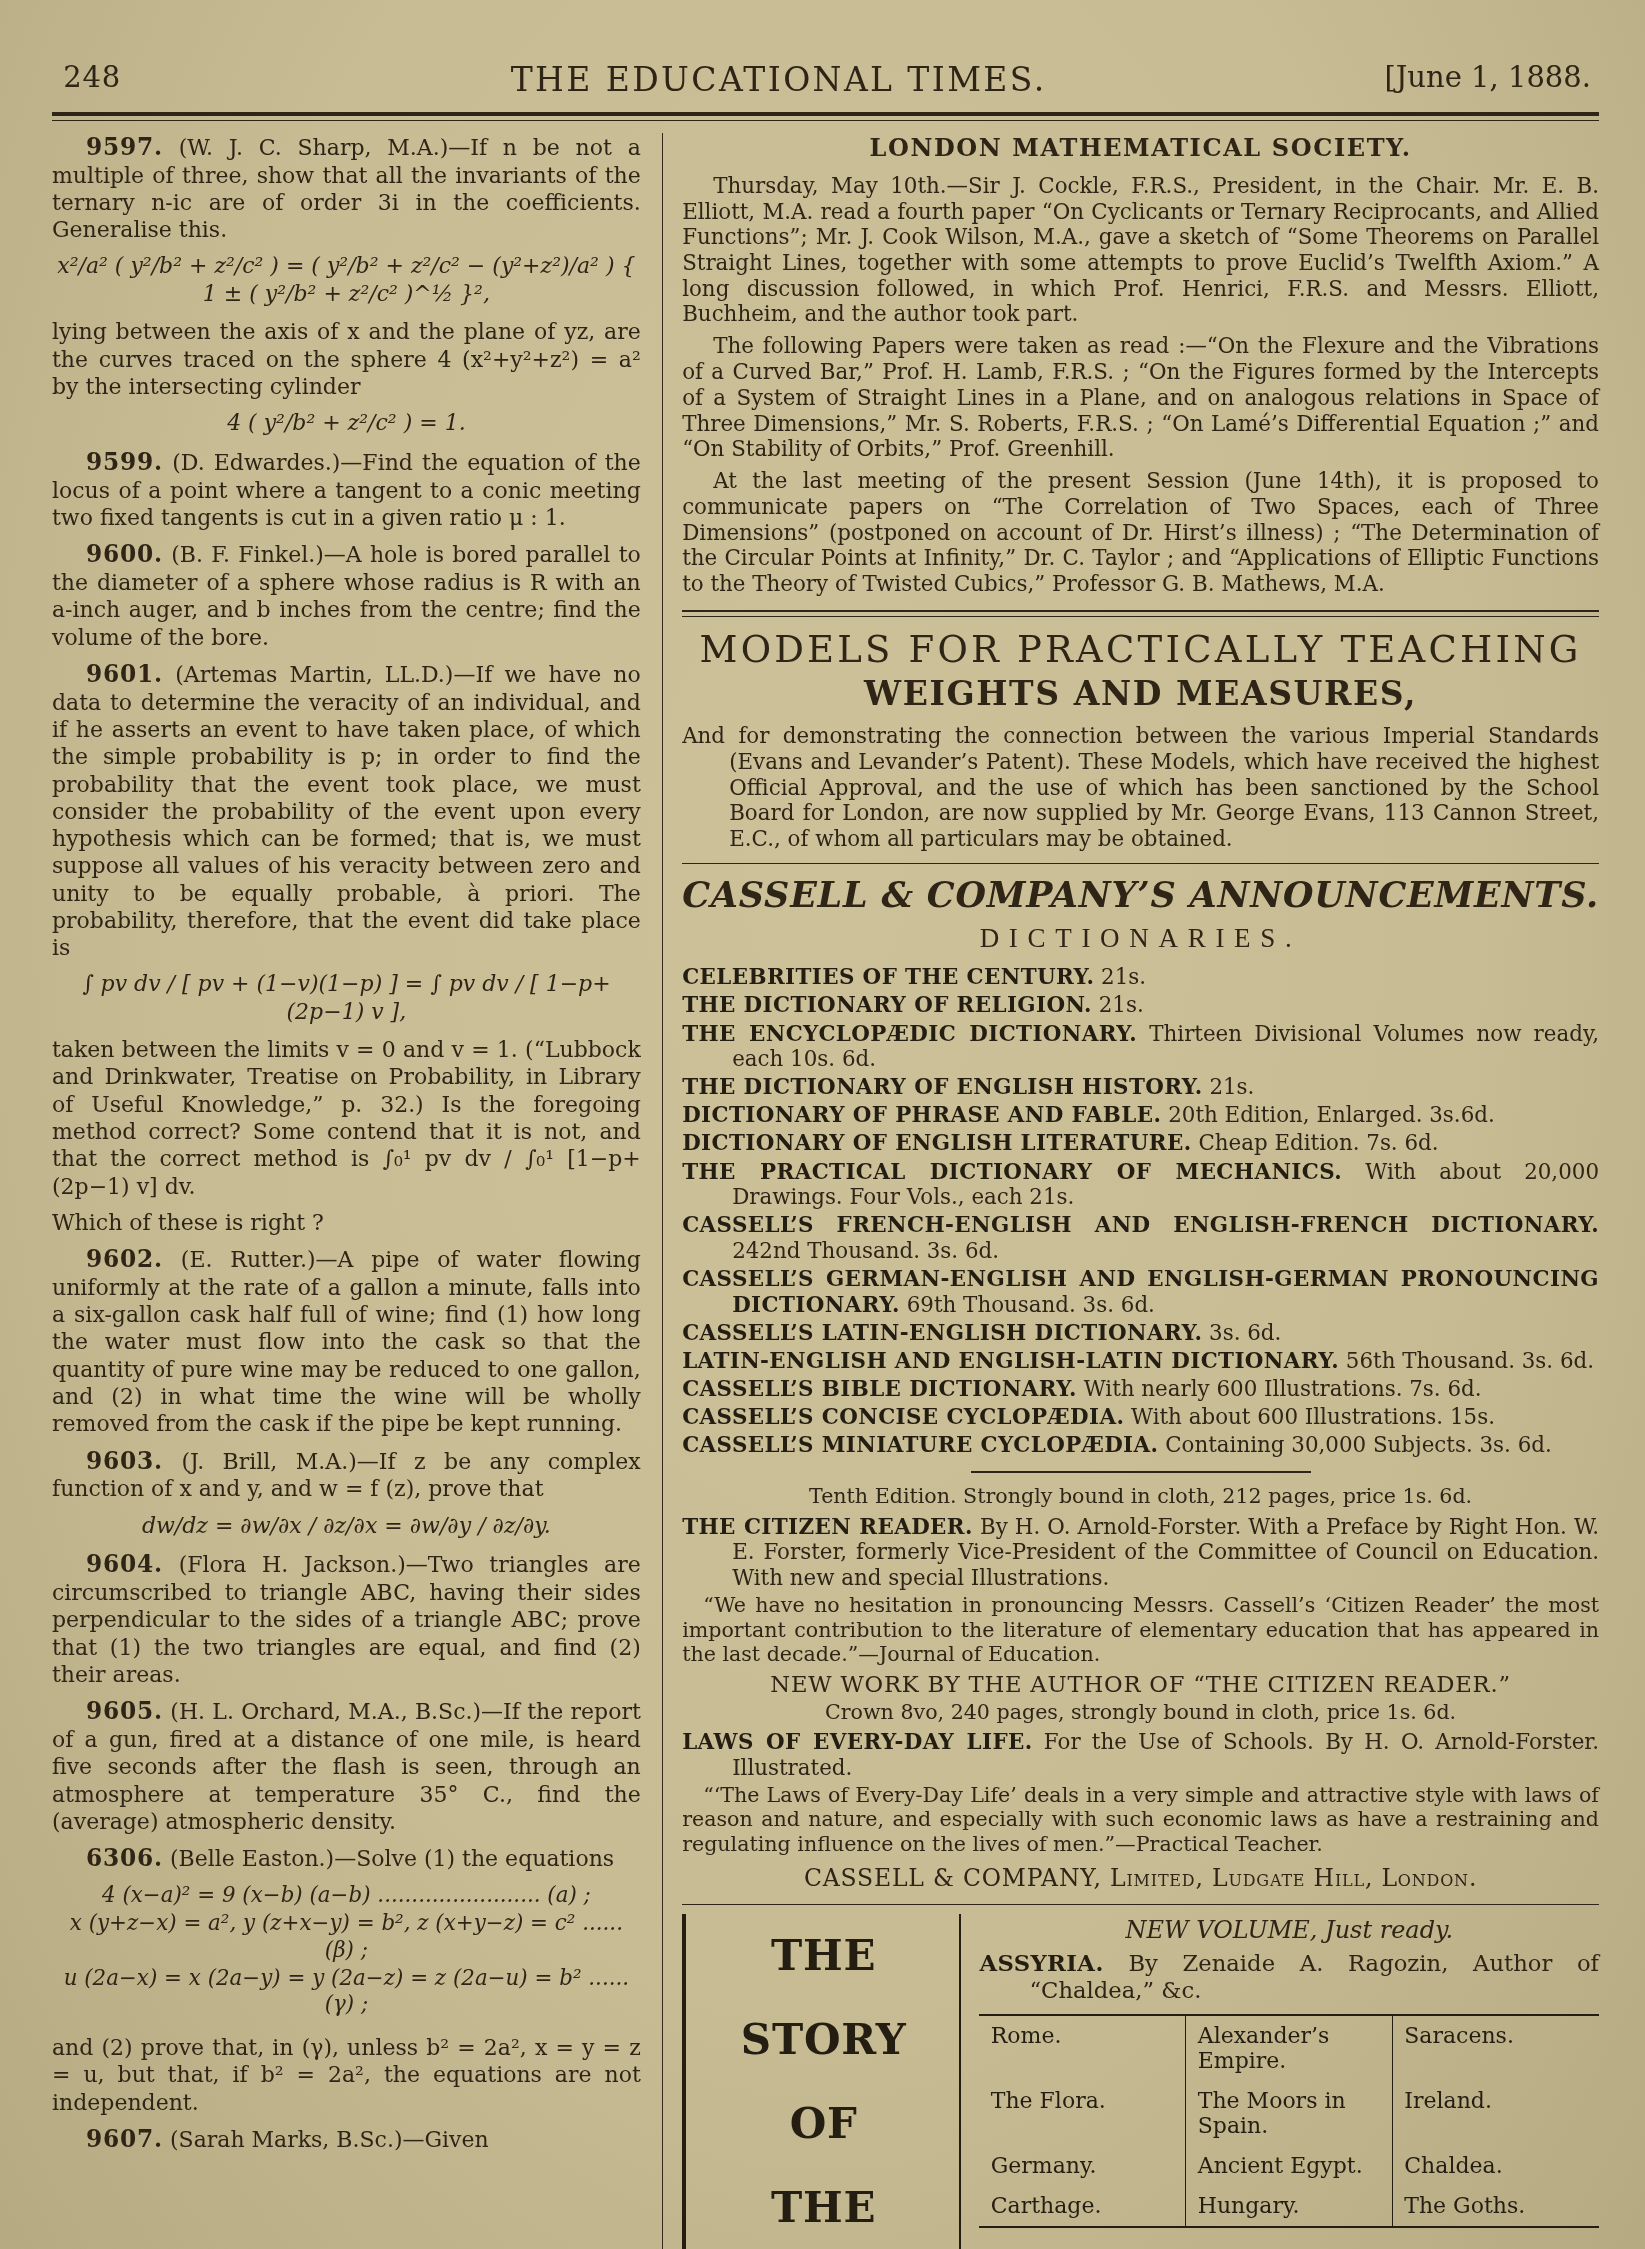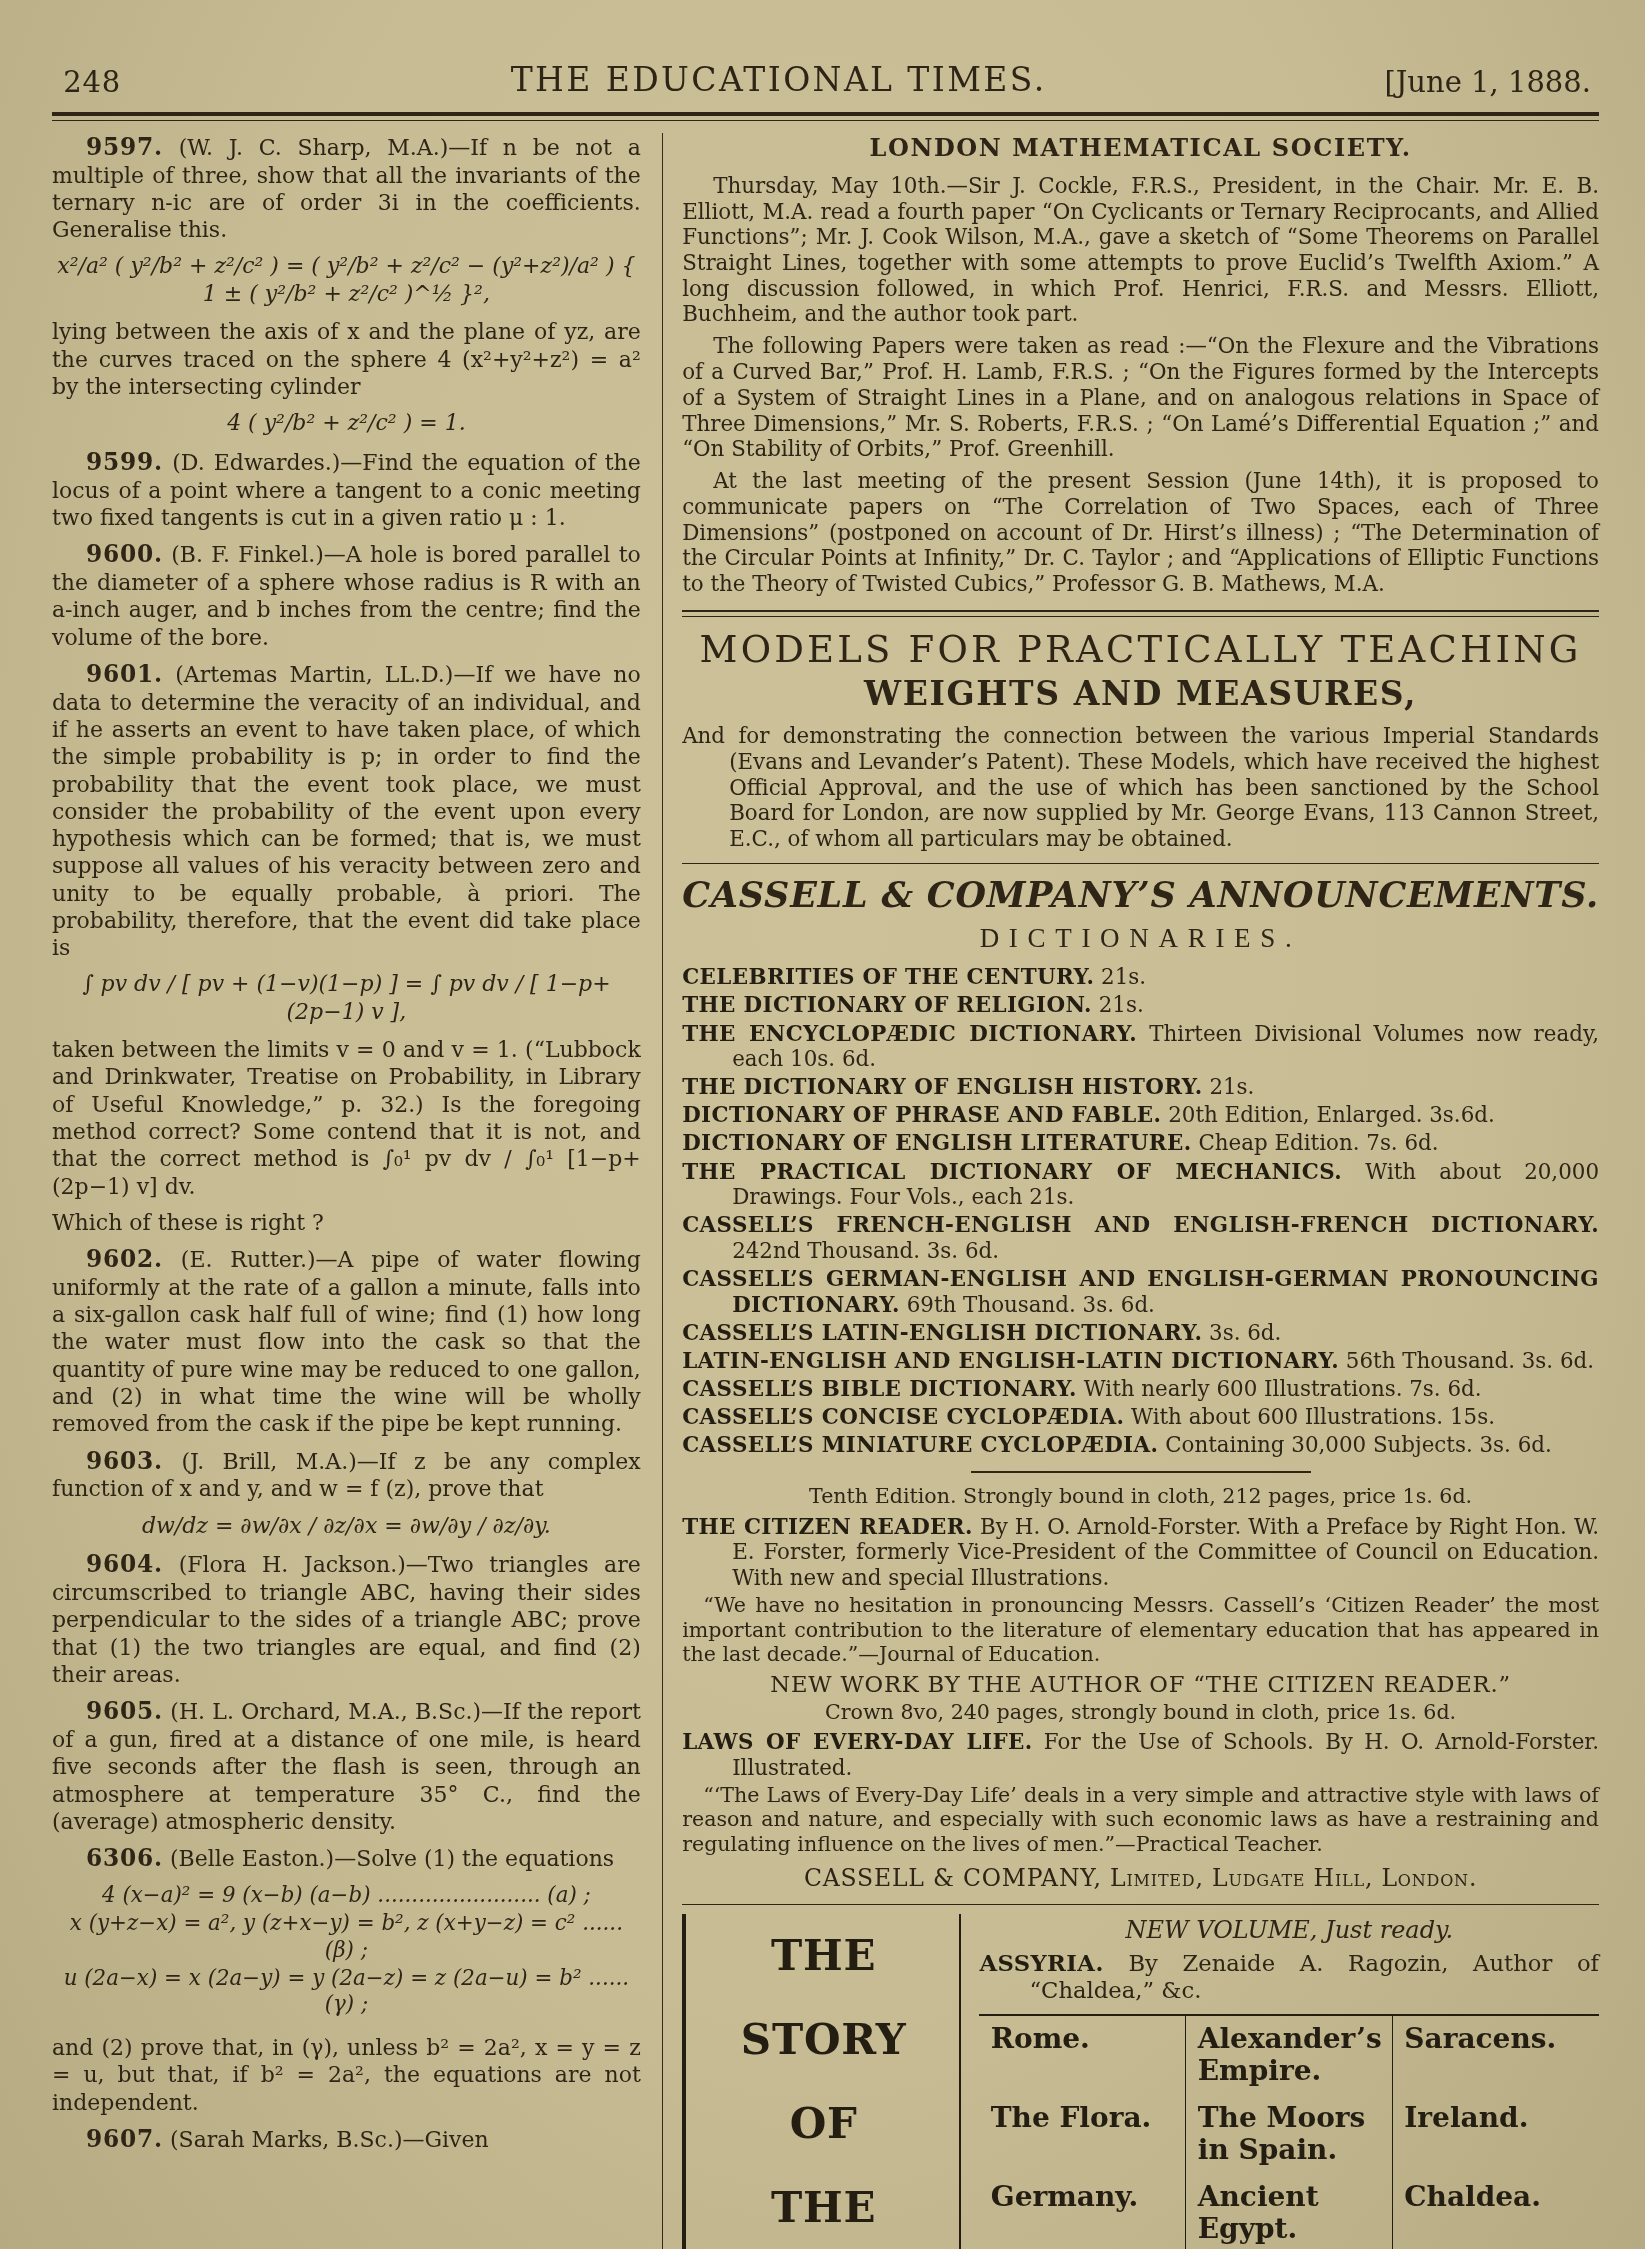--- a/index.html
+++ b/index.html
@@ -4,21 +4,21 @@
 <style>
   html,body{margin:0;padding:0;background:#a99d78;}
   .page{
     width:1646px;min-height:2250px;box-sizing:border-box;position:relative;
     background:radial-gradient(ellipse at 50% 38%, #cdc19a 0%, #c8bc94 55%, #b5a981 100%);
     color:#2e2517;
     font-family:"DejaVu Serif","Liberation Serif",serif;
     padding:37px 47px 24px 52px;
   }
   
-  .masthead{display:flex;align-items:flex-end;padding:22.7px 8px 11.3px 11.3px;}
+  .masthead{display:flex;align-items:flex-start;padding:22.7px 8px 11.3px 11.3px;}
   .mh-num{font-size:29px;width:162px;letter-spacing:0.8px;}
   .mh-title{flex:1;text-align:center;font-size:33px;letter-spacing:2.4px;}
   .mh-date{width:259px;text-align:right;font-size:29px;}
   .headrule{border-top:4px solid #2e2517;border-bottom:1.6px solid #2e2517;height:4.9px;margin:1.6px 0 11.3px 0;}
   
   .columns{display:flex;align-items:stretch;}
   .col-left{width:765px;padding-right:21px;border-right:1.6px solid #35291a;font-size:22px;line-height:1.24;}
   .col-right{flex:1;padding-left:19.4px;font-size:21.4px;line-height:1.2;}
   p{margin:0;}
   .qp{margin:0 0 9px;text-indent:34px;text-align:justify;}
@@ -44,21 +44,21 @@
   .newwork{text-align:center;font-size:22.7px;letter-spacing:0.8px;margin:4.9px 0 1.6px;}
   .imprint{text-align:center;font-variant:small-caps;font-size:23.5px;margin:8px 0 1.6px;letter-spacing:0.8px;}
   
   .unwin{border-left:4px solid #241d12;padding-left:13px;margin-top:3.2px;}
   .unwin-top{display:flex;align-items:stretch;}
   .story{width:249px;border-right:2.4px solid #241d12;text-align:center;padding:21px 11.3px 6.5px 0;}
   .story-word{font-weight:bold;font-size:42px;line-height:1;margin:0 0 42px;letter-spacing:0.8px;color:#241d12;}
   .assyria{flex:1;padding-left:18px;}
   .nv{font-style:italic;text-align:center;font-size:24px;margin:1.6px 0 4.9px;}
   .atable{width:100%;border-collapse:collapse;border-top:2.4px solid #241d12;border-bottom:2.4px solid #241d12;margin:9.7px 0 6.5px;}
-  .atable td{border-left:1.6px solid #241d12;padding:7.3px 6.5px 7.3px 11.3px;font-weight:bold;font-size:28px;vertical-align:top;line-height:1.15;color:#241d12;width:33%;}
+  .atable td{border-left:1.6px solid #241d12;padding:7.3px 6.5px 7.3px 11.3px;font-weight:normal;font-size:22px;vertical-align:top;line-height:1.15;color:#241d12;width:33%;}
   .atable td:first-child{border-left:none;}
   .short-rule{width:340px;border-top:2.4px solid #2e2517;margin:13px auto 11.3px;}
 </style>
 </head>
 <body>
 
 <div class="page">
 
   <div class="masthead">
     <span class="mh-num">248</span>

